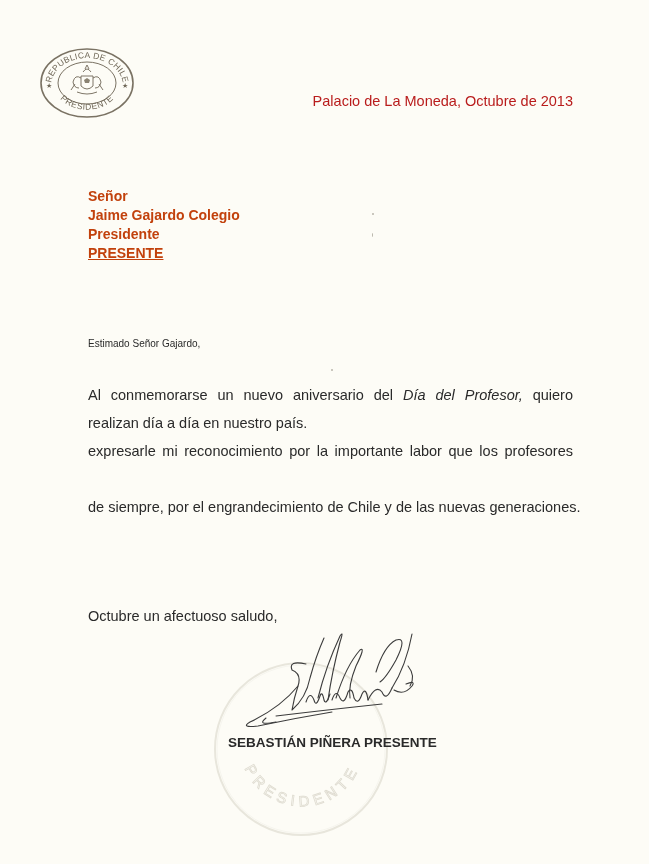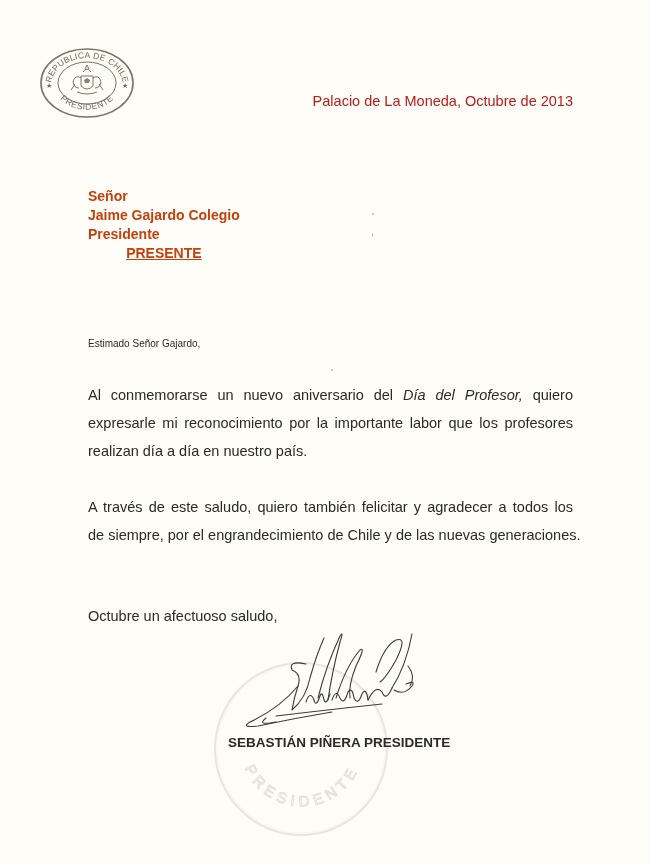--- a/index.html
+++ b/index.html
@@ -15,21 +15,21 @@
     }
     .date {
       position: absolute; right: 76px; top: 93px;
       font-size: 14.5px; color: #b91c1c; white-space: nowrap;
     }
     .addressee {
       position: absolute; left: 88px; top: 187px;
       font-size: 14px; font-weight: bold; line-height: 19px; color: #c2410c;
     }
     .addressee .line { display: block; white-space: nowrap; }
-    .addressee .underline { text-decoration: underline; text-align: center; }
+    .addressee .underline { text-decoration: underline; }
     .salutation {
       position: absolute; left: 88px; top: 338px; font-size: 10px; white-space: nowrap;
     }
     .para {
       position: absolute; left: 88px; width: 485px;
       font-size: 14.5px; line-height: 28px; text-align: justify;
     }
     .para .ln { display: block; text-align: justify; text-align-last: justify; height: 28px; white-space: nowrap; }
     .para .ln.last { text-align-last: left; }
     .p1 { top: 381px; }
@@ -89,26 +89,25 @@
   <span class="line">Señor</span>
   <span class="line">Jaime Gajardo Colegio</span>
   <span class="line">Presidente</span>
   <span class="line underline">PRESENTE</span>
 </div>
 
 <div class="salutation">Estimado Señor Gajardo,</div>
 
 <div class="para p1">
   <span class="ln"><span>Al conmemorarse un nuevo aniversario del</span> <em>Día del Profesor,</em> <span>quiero</span></span>
+  <span class="ln last">realizan día a día en nuestro país.</span>
   <span class="ln">expresarle mi reconocimiento por la importante labor que los profesores</span>
-  <span class="ln last">realizan día a día en nuestro país.</span>
 </div>
 
 <div class="para p2">
-  <span class="ln">A través de este saludo, quiero también felicitar y agradecer a todos los</span>
   <span class="ln last">de siempre, por el engrandecimiento de Chile y de las nuevas generaciones.</span>
 </div>
 
 <div class="closing">Octubre un afectuoso saludo,</div>
 
 <div class="emboss">
   <svg width="178" height="178" viewBox="0 0 178 178">
     <defs>
       <path id="embArc" d="M 30 100 A 62 62 0 0 0 150 100"></path>
     </defs>
@@ -138,17 +137,17 @@
       <path d="M156 62 Q170 40 176 8"></path>
       <path d="M158 64 Q168 70 176 60 Q180 54 170 58"></path>
       <path d="M172 40 Q180 50 174 60"></path>
 
       <path d="M40 90 Q90 84 146 78"></path>
       <path d="M40 96 Q20 100 30 92"></path>
     </g>
   </svg>
 </div>
 
-<div class="signer">SEBASTIÁN PIÑERA PRESIDENTE</div>
+<div class="signer">SEBASTIÁN PIÑERA PRESENTE</div>
 
 <div class="speck" style="left:372px;top:213px;width:2px;height:2px;"></div>
 <div class="speck" style="left:372px;top:233px;width:1px;height:4px;"></div>
 <div class="speck" style="left:331px;top:369px;width:2px;height:2px;"></div>
 
 </body></html>

